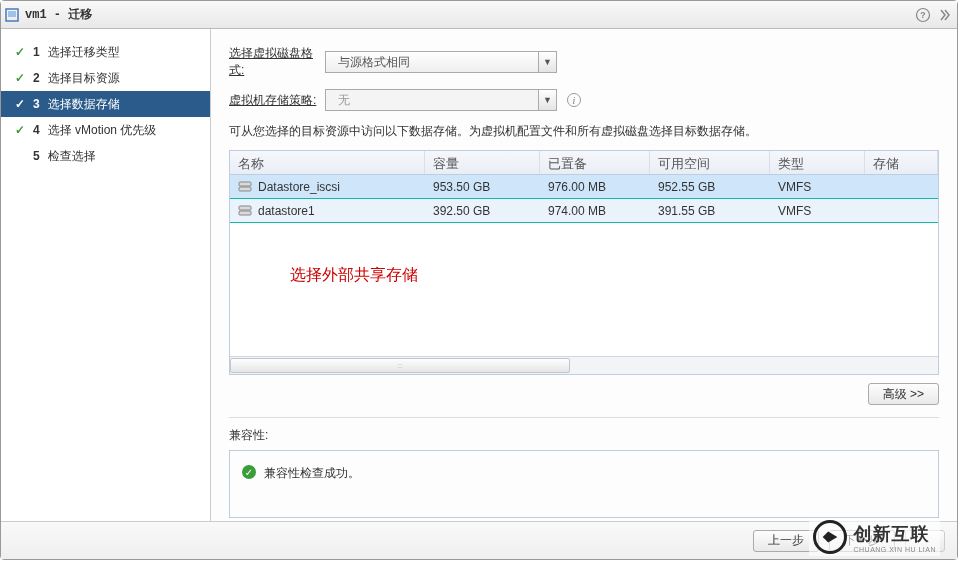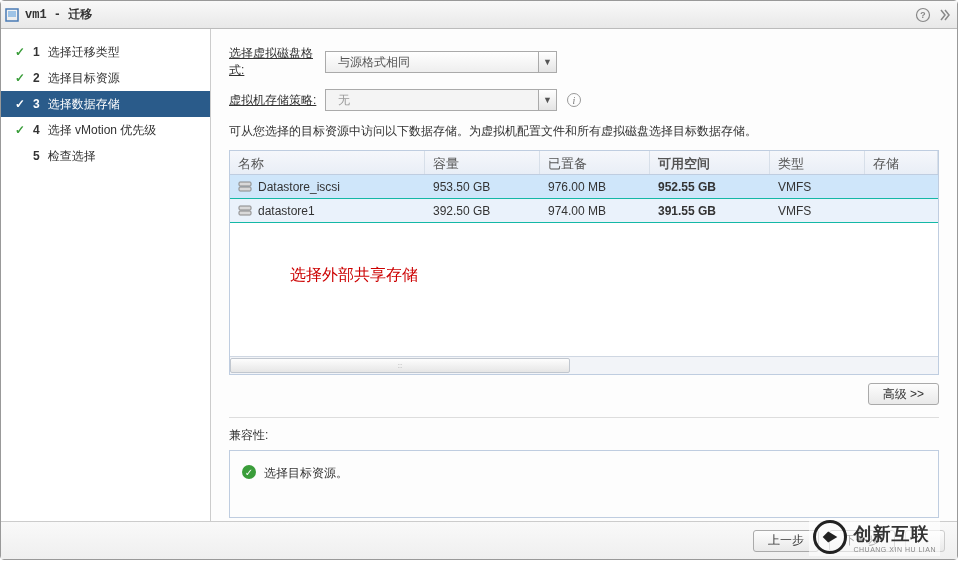--- a/index.html
+++ b/index.html
@@ -125,21 +125,21 @@
   color:#555;
 }
 .th {
   border-right:1px solid #d7dfe9;
   padding:4px 8px;
   font-size:13px;
 }
 .col-name{width:195px;}
 .col-cap{width:115px;}
 .col-prov{width:110px;}
-.col-free{width:120px;font-weight:bold;}
+.col-free{width:120px;}
 .col-type{width:95px;}
 .col-drs{flex:1;}
 .tbody{ flex:1; overflow:auto; position:relative;}
 .tr{
   display:flex;
   height:24px;
   align-items:center;
   border-bottom:1px solid #14b8a6;
 }
 .tr.selected{ background:#cfe6fa;}
@@ -346,21 +346,21 @@
 
       <div class="adv-row">
         <button class="btn">高级 &gt;&gt;</button>
       </div>
 
       <hr class="separator">
 
       <div class="compat-label">兼容性:</div>
       <div class="compat-box">
         <span class="ok-icon">✓</span>
-        <span>选择目标资源。</span>
+        <span>兼容性检查成功。</span>
       </div>
     </div>
   </div>
 
   <div class="footer">
     <button class="btn">上一步</button>
     <button class="btn">下一步</button>
     <button class="btn disabled" style="width:40px;"></button>
   </div>
 </div>

